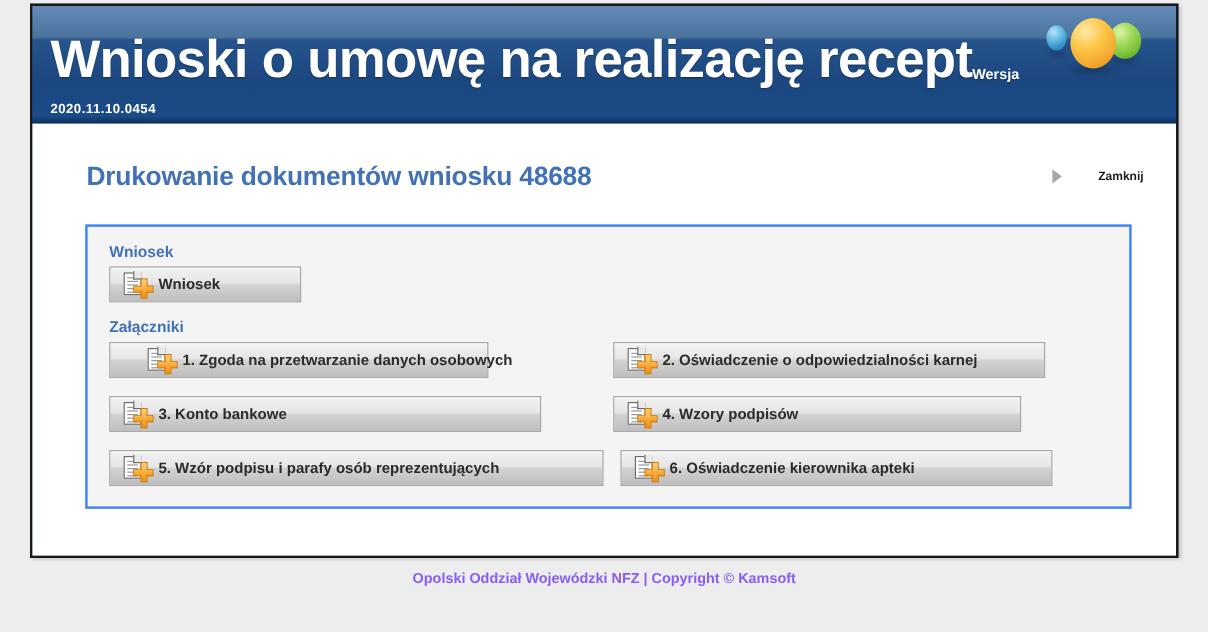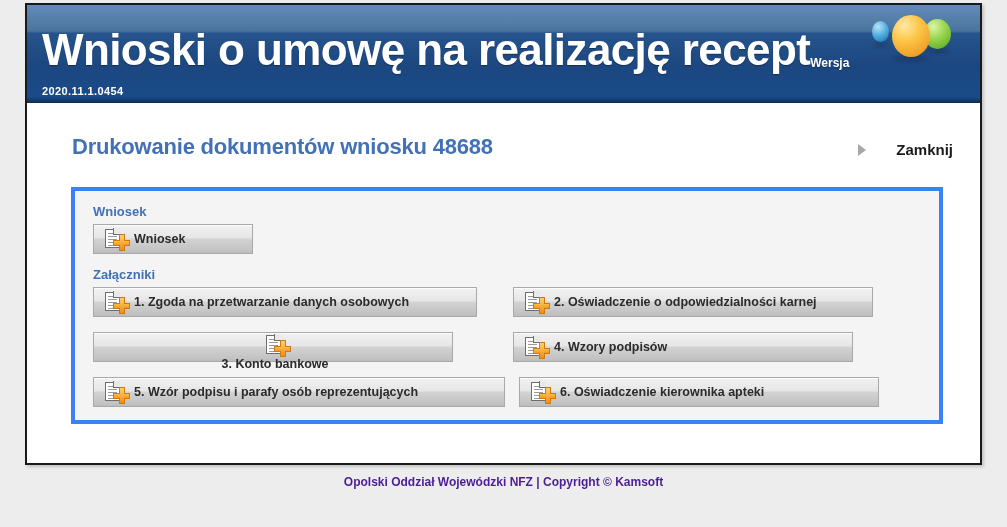--- a/index.html
+++ b/index.html
@@ -130,35 +130,35 @@
     gap: 7px;
     cursor: pointer;
   }
   .close-arrow {
     width: 0; height: 0;
     border-left: 8px solid #a8a8a8;
     border-top: 6px solid transparent;
     border-bottom: 6px solid transparent;
   }
   .close-label {
-    font-size: 15px;
+    font-size: 10px;
     font-weight: bold;
     color: #1a1a1a;
     margin-left: 23px;
   }
 
   
   .panel {
     position: absolute;
     left: 44px;
     top: 84px;
     width: 872px;
     height: 237px;
     background: #f4f4f4;
-    border: 4px solid #3b82f6;
+    border: 2px solid #3b82f6;
     box-sizing: border-box;
   }
   .section-label {
     position: absolute;
     font-size: 13px;
     font-weight: bold;
     color: #4272b5;
   }
   .label-wniosek { left: 18px; top: 13px; }
   .label-zalaczniki { left: 18px; top: 76px; }
@@ -246,50 +246,50 @@
   .plus-badge .mask2 {
     position: absolute;
     left: 6.5px; top: 1px;
     width: 4px; height: 15px;
     background: linear-gradient(to bottom, #fdcf74, #ef8f12);
     border: none;
   }
 
   
   .btn-wniosek    { left: 18px;  top: 33px;  width: 160px; }
-  .btn-a1 { left: 18px;  top: 96px;  width: 384px; }
+  .btn-a1 { left: 18px;  top: 96px;  width: 316px; padding-left: 20px; }
   .btn-a2 { left: 438px; top: 96px;  width: 360px; }
-  .btn-a3 { left: 18px;  top: 141px; width: 360px; flex-direction: column; }
+  .btn-a3 { left: 18px;  top: 141px; width: 360px; }
   .btn-a4 { left: 438px; top: 141px; width: 340px; }
   .btn-a5 { left: 18px;  top: 186px; width: 412px; }
   .btn-a6 { left: 444px; top: 186px; width: 360px; }
 
   
   .footer {
     position: absolute;
     left: 0;
     top: 475px;
     width: 1007px;
     text-align: center;
     font-size: 12px;
     font-weight: bold;
-    color: #4c1d95;
+    color: #8b5cf6;
   }
 </style>
 </head>
 <body>
 
 <div class="page-frame">
 
   <div class="banner">
     <div class="banner-sheen"></div>
 
     <div class="banner-title"><span>Wnioski o umowę na realizację recept</span><span class="banner-version-word">Wersja</span></div>
 
-    <div class="banner-version-num">2020.11.1.0454</div>
+    <div class="banner-version-num">2020.11.10.0454</div>
 
     <div class="logo">
       <div class="sphere-shadow" style="left:4px;top:33px;width:14px;height:5px;"></div>
       <div class="sphere-shadow" style="left:24px;top:46px;width:34px;height:6px;"></div>
       <div class="sphere-shadow" style="left:56px;top:39px;width:23px;height:5px;"></div>
       <div class="sphere blue"></div>
       <div class="sphere green"></div>
       <div class="sphere orange"></div>
     </div>
   </div>

